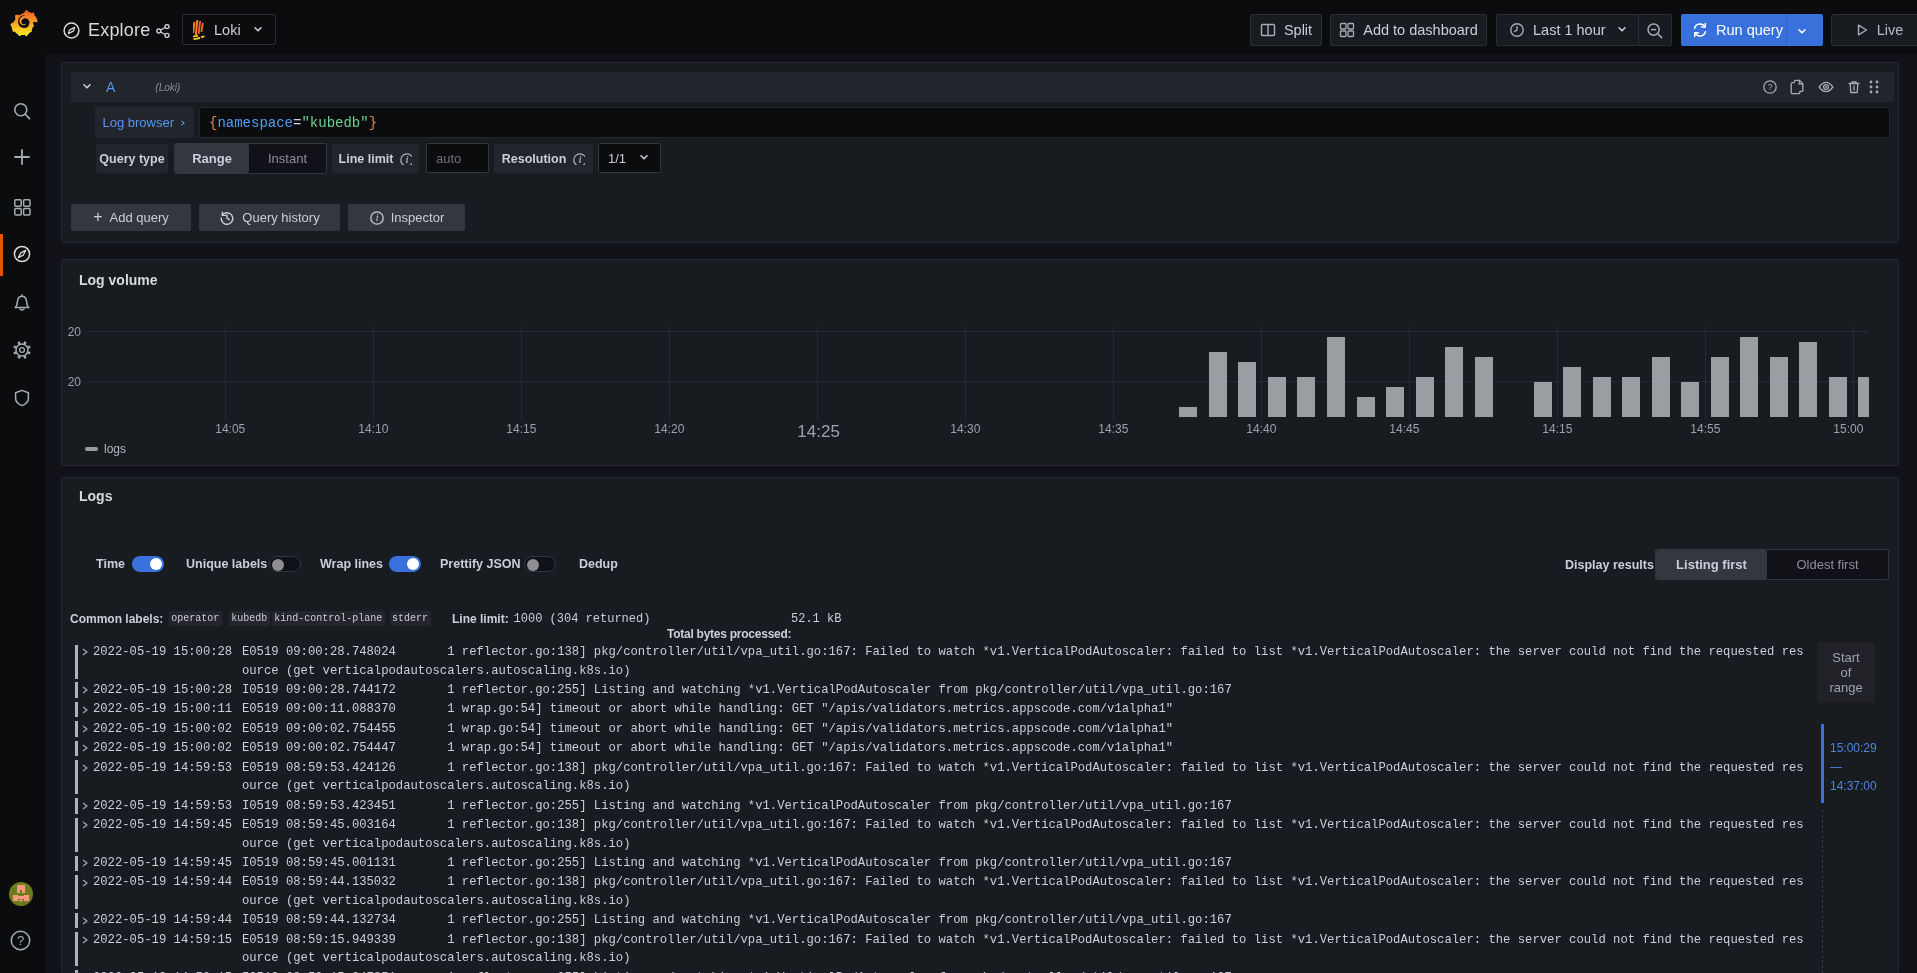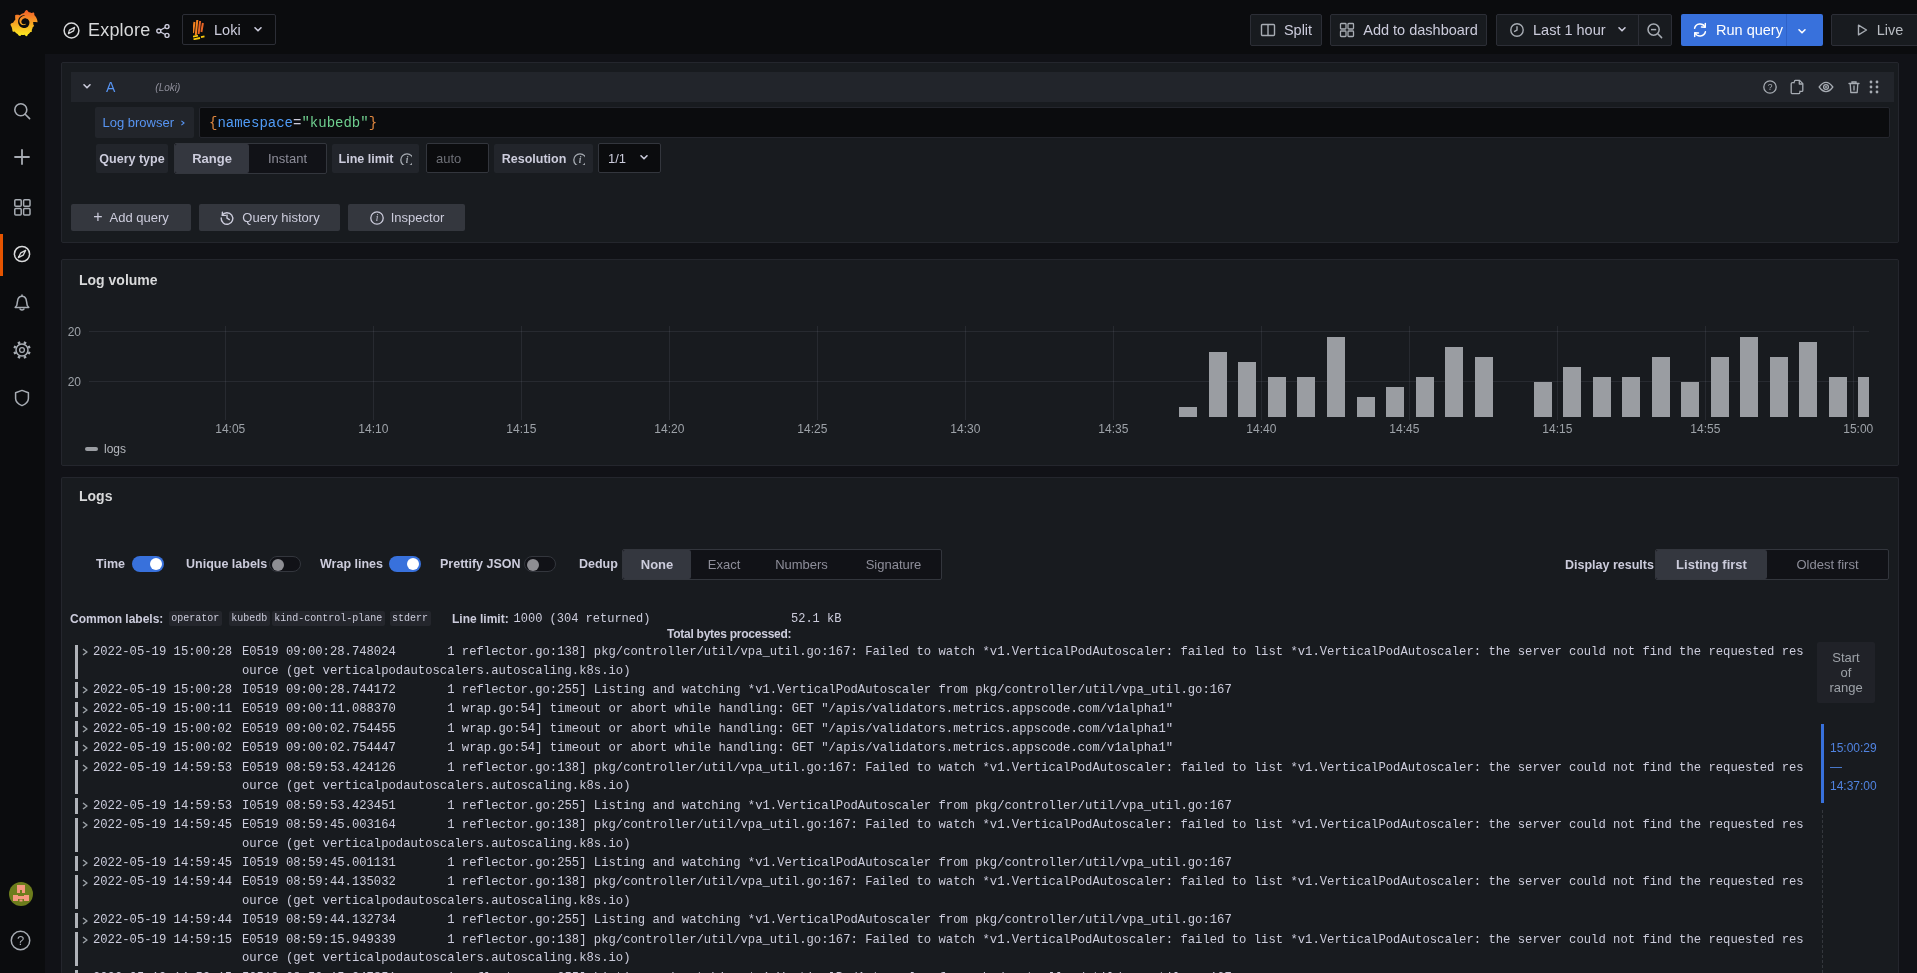--- a/index.html
+++ b/index.html
@@ -252,35 +252,35 @@
 <div class="abs" style="left:89px;top:381px;width:1780px;height:1px;background:rgba(204,204,220,0.09)"></div>
 <div class="abs" style="left:225.3px;top:326px;width:1px;height:94px;background:rgba(204,204,220,0.09)"></div>
 <div class="abs" style="left:205.3px;top:422px;width:40px;text-align:right;font-size:12px;color:#9da2a8">14:05</div>
 <div class="abs" style="left:373.3px;top:326px;width:1px;height:94px;background:rgba(204,204,220,0.09)"></div>
 <div class="abs" style="left:353.3px;top:422px;width:40px;text-align:center;font-size:12px;color:#9da2a8">14:10</div>
 <div class="abs" style="left:521.3px;top:326px;width:1px;height:94px;background:rgba(204,204,220,0.09)"></div>
 <div class="abs" style="left:501.3px;top:422px;width:40px;text-align:center;font-size:12px;color:#9da2a8">14:15</div>
 <div class="abs" style="left:669.3px;top:326px;width:1px;height:94px;background:rgba(204,204,220,0.09)"></div>
 <div class="abs" style="left:649.3px;top:422px;width:40px;text-align:center;font-size:12px;color:#9da2a8">14:20</div>
 <div class="abs" style="left:817.3px;top:326px;width:1px;height:94px;background:rgba(204,204,220,0.09)"></div>
-<div class="abs" style="left:797.3px;top:422px;width:40px;text-align:left;font-size:12px;color:#9da2a8">14:25</div>
+<div class="abs" style="left:797.3px;top:422px;width:40px;text-align:right;font-size:17px;color:#9da2a8">14:25</div>
 <div class="abs" style="left:965.3px;top:326px;width:1px;height:94px;background:rgba(204,204,220,0.09)"></div>
 <div class="abs" style="left:945.3px;top:422px;width:40px;text-align:center;font-size:12px;color:#9da2a8">14:30</div>
 <div class="abs" style="left:1113.3px;top:326px;width:1px;height:94px;background:rgba(204,204,220,0.09)"></div>
 <div class="abs" style="left:1093.3px;top:422px;width:40px;text-align:center;font-size:12px;color:#9da2a8">14:35</div>
 <div class="abs" style="left:1261.3px;top:326px;width:1px;height:94px;background:rgba(204,204,220,0.09)"></div>
 <div class="abs" style="left:1241.3px;top:422px;width:40px;text-align:center;font-size:12px;color:#9da2a8">14:40</div>
 <div class="abs" style="left:1409.3px;top:326px;width:1px;height:94px;background:rgba(204,204,220,0.09)"></div>
 <div class="abs" style="left:1389.3px;top:422px;width:40px;text-align:left;font-size:12px;color:#9da2a8">14:45</div>
 <div class="abs" style="left:1557.3px;top:326px;width:1px;height:94px;background:rgba(204,204,220,0.09)"></div>
 <div class="abs" style="left:1537.3px;top:422px;width:40px;text-align:center;font-size:12px;color:#9da2a8">14:15</div>
 <div class="abs" style="left:1705.3px;top:326px;width:1px;height:94px;background:rgba(204,204,220,0.09)"></div>
 <div class="abs" style="left:1685.3px;top:422px;width:40px;text-align:center;font-size:12px;color:#9da2a8">14:55</div>
 <div class="abs" style="left:1853.3px;top:326px;width:1px;height:94px;background:rgba(204,204,220,0.09)"></div>
-<div class="abs" style="left:1833.3px;top:422px;width:40px;text-align:right;font-size:12px;color:#9da2a8">15:00</div>
+<div class="abs" style="left:1833.3px;top:422px;width:40px;text-align:left;font-size:12px;color:#9da2a8">15:00</div>
 <div class="abs" style="left:60px;top:325px;width:21px;text-align:right;font-size:12px;color:#9da2a8">20</div>
 <div class="abs" style="left:60px;top:375px;width:21px;text-align:right;font-size:12px;color:#9da2a8">20</div>
 <div class="abs" style="left:1179.0px;top:406.5px;width:18.0px;height:10px;background:#9a9da2"></div>
 <div class="abs" style="left:1208.5px;top:351.5px;width:18.0px;height:65px;background:#9a9da2"></div>
 <div class="abs" style="left:1238.0px;top:361.5px;width:18.0px;height:55px;background:#9a9da2"></div>
 <div class="abs" style="left:1267.5px;top:376.5px;width:18.0px;height:40px;background:#9a9da2"></div>
 <div class="abs" style="left:1297.0px;top:376.5px;width:18.0px;height:40px;background:#9a9da2"></div>
 <div class="abs" style="left:1327.0px;top:336.5px;width:18.0px;height:80px;background:#9a9da2"></div>
 <div class="abs" style="left:1356.5px;top:396.5px;width:18.0px;height:20px;background:#9a9da2"></div>
 <div class="abs" style="left:1386.0px;top:386.5px;width:18.0px;height:30px;background:#9a9da2"></div>
@@ -313,26 +313,20 @@
     </div>
 <div class="abs ctl-label" style="left:320px;top:557px">Wrap lines</div>
 <div class="abs switch sw-on" style="left:389px;top:556px">
       <span class="knob" style="right:2px;background:#fff"></span>
     </div>
 <div class="abs ctl-label" style="left:440px;top:557px">Prettify JSON</div>
 <div class="abs switch sw-off" style="left:524px;top:556px">
       <span class="knob" style="left:2px;background:#8e8e93"></span>
     </div>
 <div class="abs ctl-label" style="left:579px;top:557px">Dedup</div>
-<div class="abs" style="left:622px;top:549px;height:31px;border:1px solid #33363d;border-radius:2px;background:#111217;display:flex">
-<div class="seg" style="width:68px;background:#34373f;border-radius:2px;color:#ccccdc;font-weight:700">None</div>
-<div class="seg" style="width:66px">Exact</div>
-<div class="seg" style="width:89px">Numbers</div>
-<div class="seg" style="width:95px">Signature</div>
-    </div>
 <div class="abs ctl-label" style="left:1565px;top:557.5px;font-size:12.5px">Display results</div>
 <div class="abs" style="left:1655px;top:549px;height:31px;border:1px solid #33363d;border-radius:2px;background:#111217;display:flex">
 <div class="seg" style="width:111px;background:#34373f;border-radius:2px;color:#ccccdc;font-weight:700">Listing first</div>
 <div class="seg" style="width:121px">Oldest first</div>
     </div>
 <div class="abs" style="left:70px;top:611.5px;font-size:12px;color:#ccccdc;font-weight:700">Common labels:</div>
 <div class="abs mono" style="left:168.7px;top:611px;height:15px;background:#24262c;border-radius:2px;padding:0 2.5px;font-size:10px;color:#ccccdc;line-height:15px">operator</div>
 <div class="abs mono" style="left:228.7px;top:611px;height:15px;background:#24262c;border-radius:2px;padding:0 2.5px;font-size:10px;color:#ccccdc;line-height:15px">kubedb</div>
 <div class="abs mono" style="left:271.7px;top:611px;height:15px;background:#24262c;border-radius:2px;padding:0 2.5px;font-size:10px;color:#ccccdc;line-height:15px">kind-control-plane</div>
 <div class="abs mono" style="left:389.5px;top:611px;height:15px;background:#24262c;border-radius:2px;padding:0 2.5px;font-size:10px;color:#ccccdc;line-height:15px">stderr</div>

